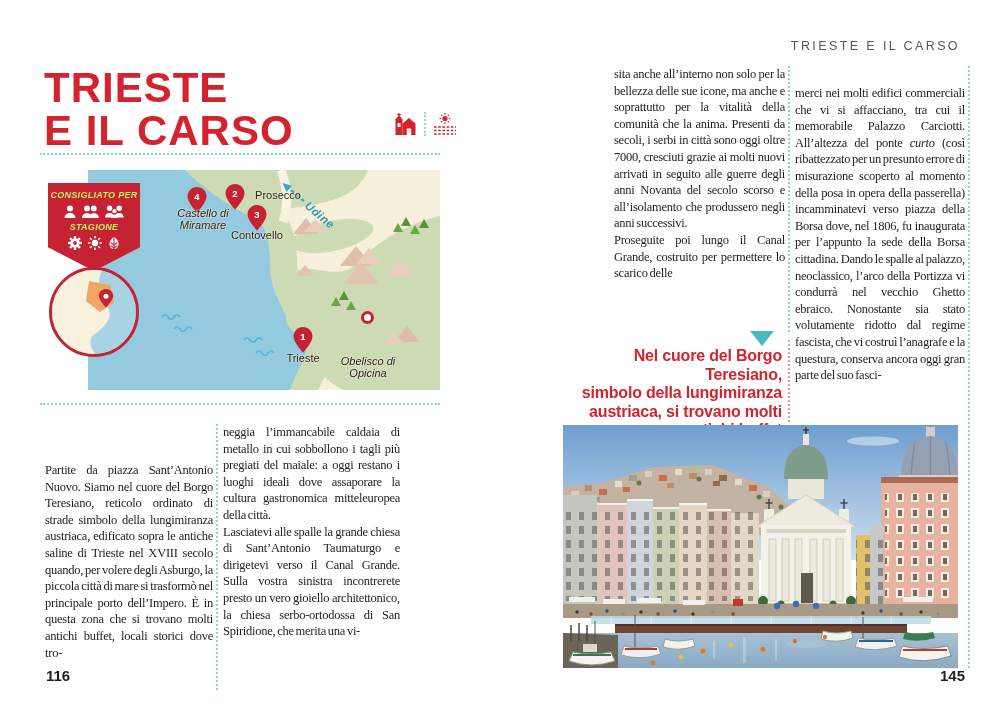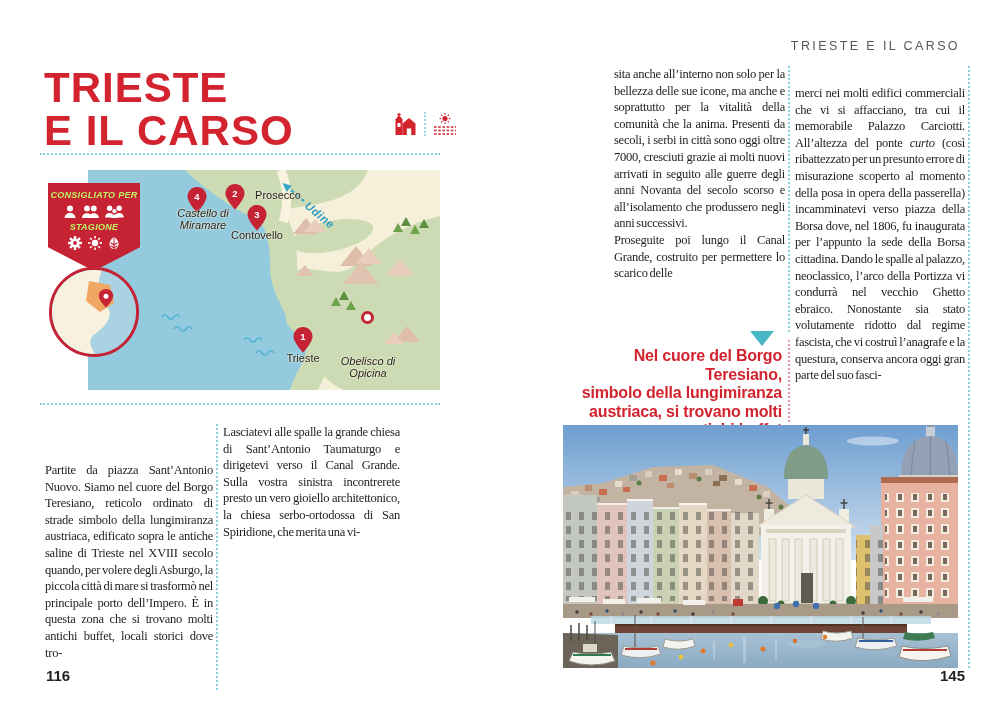--- a/index.html
+++ b/index.html
@@ -262,20 +262,21 @@
   </div>
 
   <div class="abs hrule" style="left:40px;top:403px;width:400px;"></div>
 
 
   <div class="abs body-text colL1">
     <p>Partite da piazza Sant’Antonio Nuovo. Siamo nel cuore del Borgo Teresiano, reticolo ordinato di strade simbolo della lungimiranza austriaca, edificato sopra le antiche saline di Trieste nel XVIII secolo quando, per volere degli Asburgo, la piccola città di mare si trasformò nel principale porto dell’Impero. È in questa zona che si trovano molti antichi buffet, locali storici dove tro-</p>
   </div>
   <div class="abs vrule" style="left:216px;top:424px;height:266px;"></div>
   <div class="abs body-text colL2">
+    <p>neggia l’immancabile caldaia di metallo in cui sobbollono i tagli più pregiati del maiale: a oggi restano i luoghi ideali dove assaporare la cultura gastronomica mitteleuropea della città.</p>
     <p>Lasciatevi alle spalle la grande chiesa di Sant’Antonio Taumaturgo e dirigetevi verso il Canal Grande. Sulla vostra sinistra incontrerete presto un vero gioiello architettonico, la chiesa serbo-ortodossa di San Spiridione, che merita una vi-</p>
   </div>
 
   <div class="abs page-num pn-l">116</div>
 
   <div class="abs body-text colR1">
     <p>sita anche all’interno non solo per la bellezza delle sue icone, ma anche e soprattutto per la vitalità della comunità che la anima. Presenti da secoli, i serbi in città sono oggi oltre 7000, cresciuti grazie ai molti nuovi arrivati in seguito alle guerre degli anni Novanta del secolo scorso e all’isolamento che produssero negli anni successivi.</p>
     <p>Proseguite poi lungo il Canal Grande, costruito per permettere lo scarico delle</p>
   </div>
   <div class="abs vrule" style="left:788px;top:66px;height:266px;"></div>

